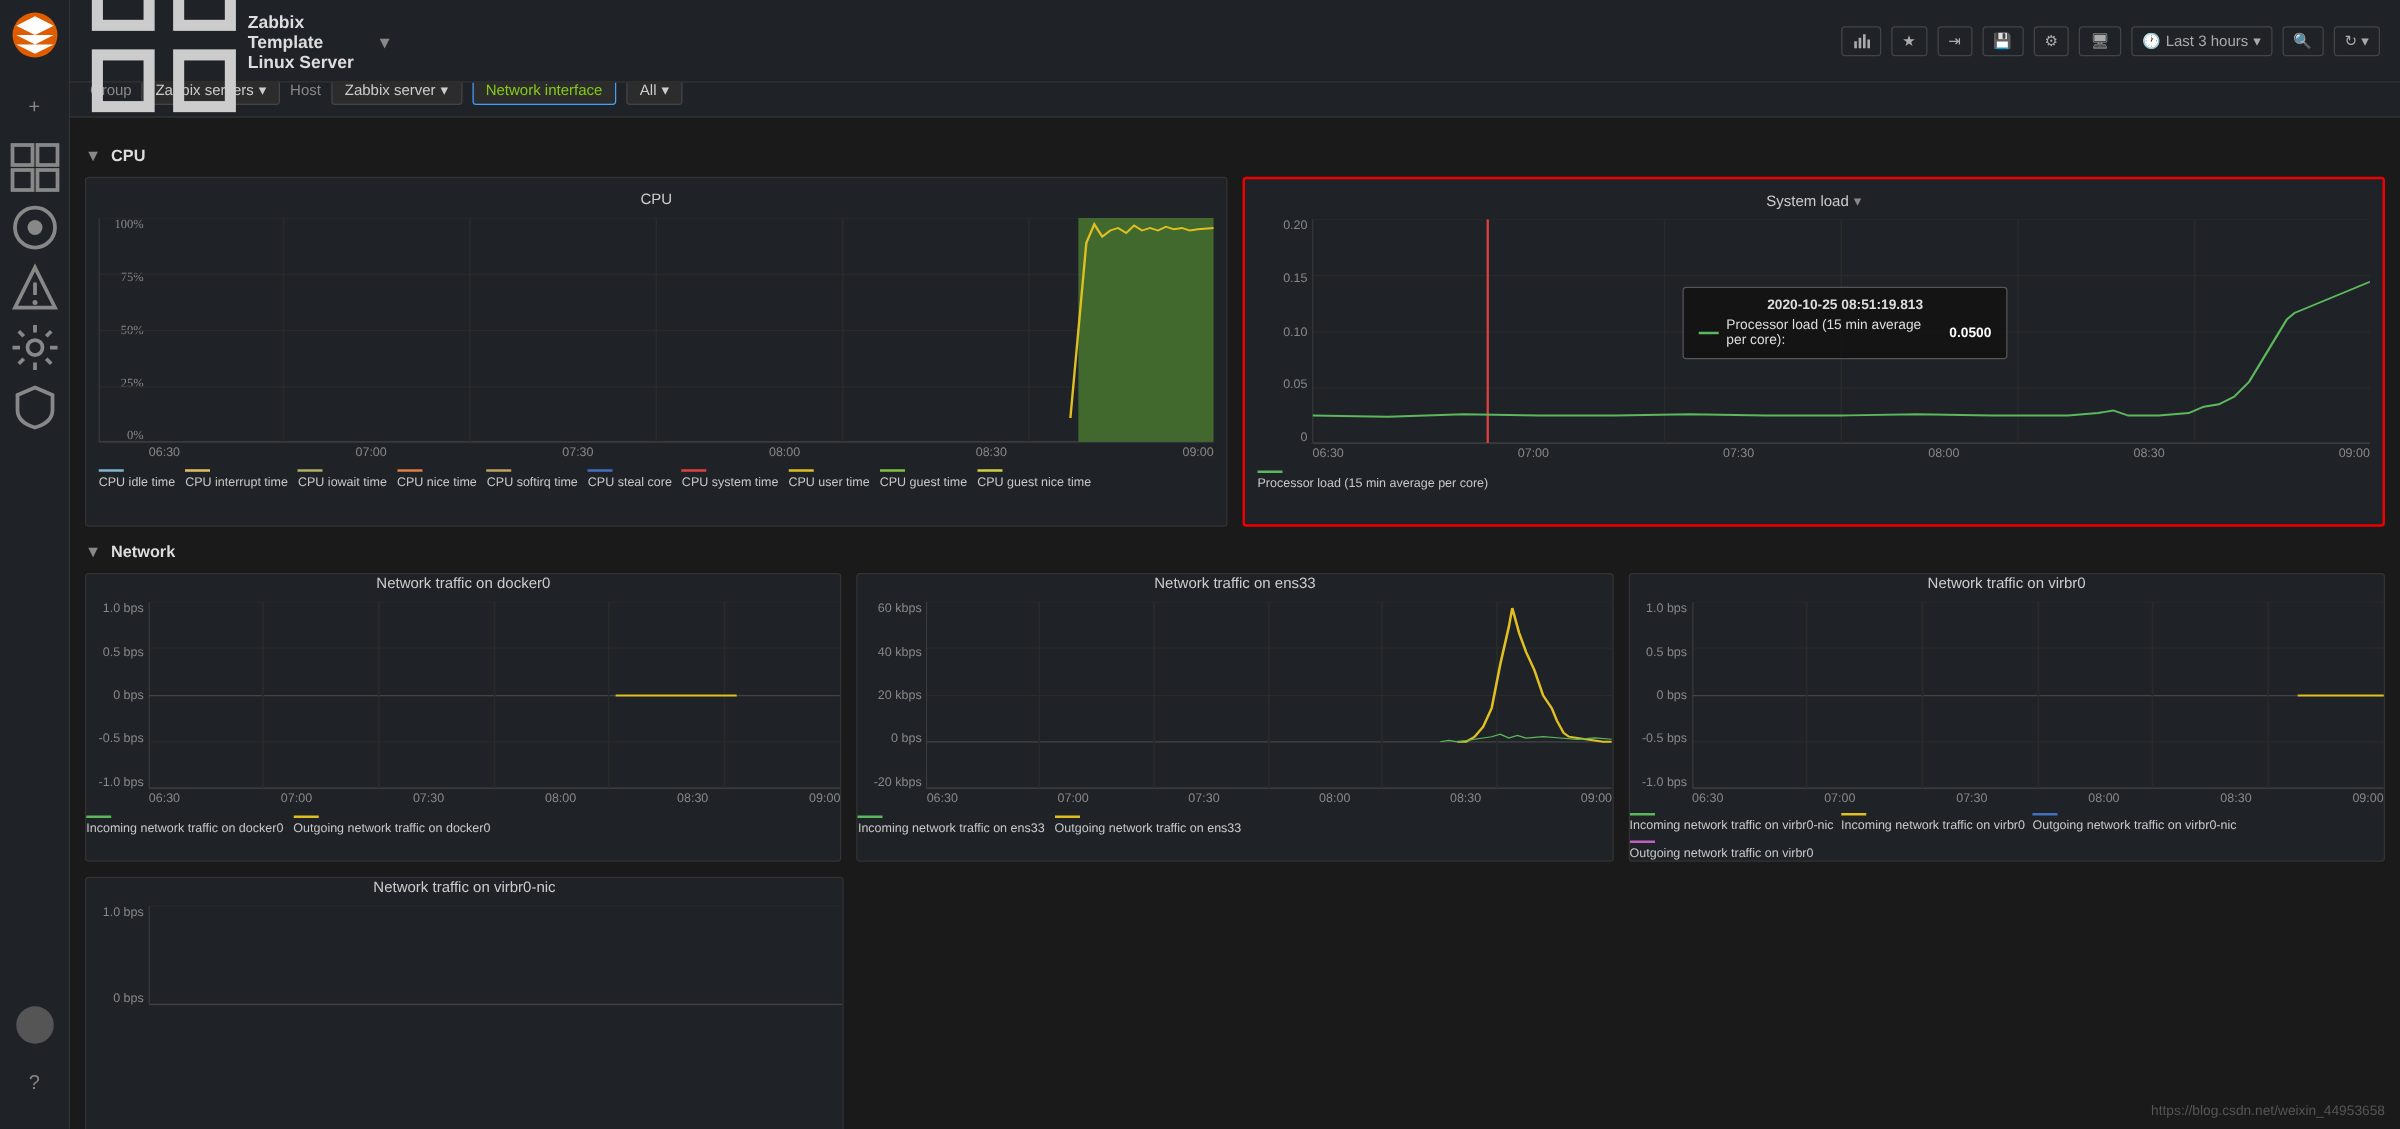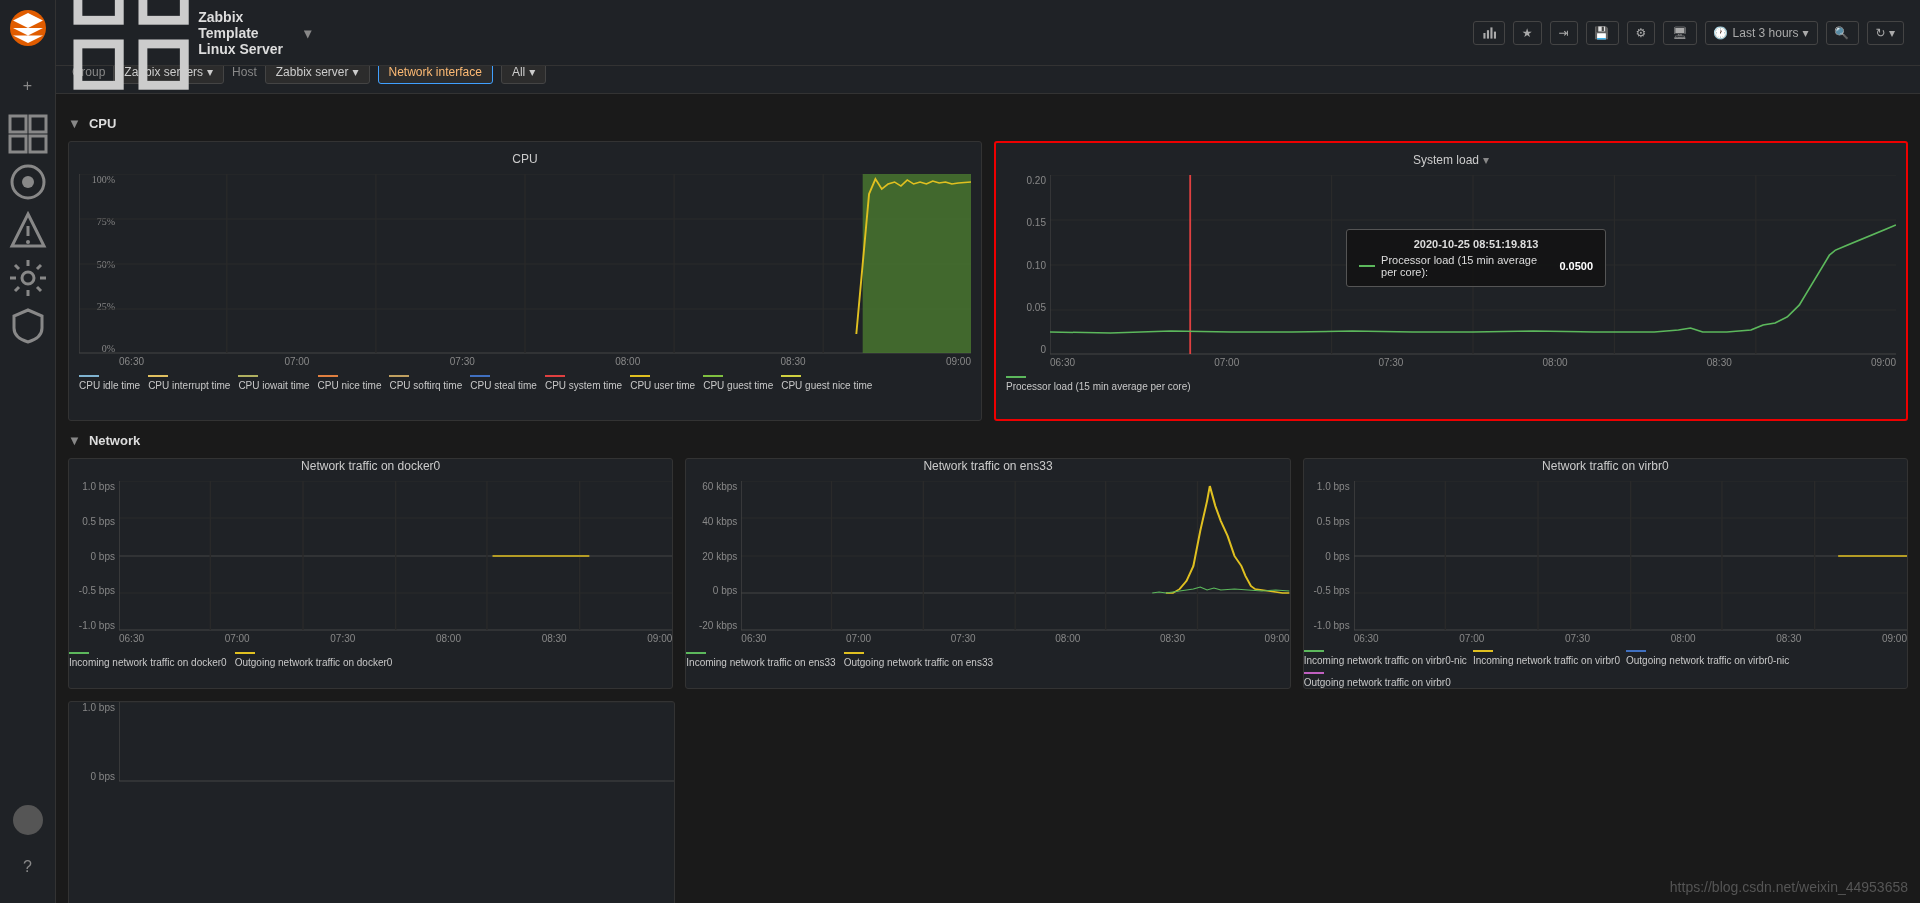--- a/index.html
+++ b/index.html
@@ -27,21 +27,21 @@
     .topbar-btn { background: none; border: 1px solid #444; color: #aaa; padding: 4px 8px; border-radius: 3px; cursor: pointer; font-size: 12px; display: flex; align-items: center; gap: 4px; }
 
     
     .filterbar {
       position: fixed; left: 56px; top: 50px; right: 0; height: 44px;
       background: #1f2226; display: flex; align-items: center; padding: 0 16px; gap: 8px;
       border-bottom: 1px solid #333; z-index: 98;
     }
     .filter-label { color: #888; font-size: 12px; }
     .filter-btn { background: #2c2c2c; border: 1px solid #444; color: #ccc; padding: 4px 10px; border-radius: 3px; cursor: pointer; font-size: 12px; display: flex; align-items: center; gap: 4px; }
-    .filter-btn.active { color: #fdba74; border-color: #40a0ff; }
+    .filter-btn.active { color: #84cc16; border-color: #40a0ff; }
 
     
     .main { position: absolute; left: 56px; top: 94px; right: 0; bottom: 0; overflow-y: auto; padding: 12px; background: #1a1a1a; }
 
     
     .section-header { display: flex; align-items: center; gap: 8px; margin-bottom: 10px; margin-top: 10px; color: #ddd; font-size: 13px; font-weight: bold; }
     .section-chevron { color: #888; cursor: pointer; }
 
     
     .grid-2 { display: grid; grid-template-columns: 1fr 1fr; gap: 12px; margin-bottom: 12px; }
@@ -70,21 +70,21 @@
     .tooltip-title { font-weight: bold; margin-bottom: 4px; text-align: center; }
     .tooltip-row { display: flex; align-items: center; gap: 6px; }
     .tooltip-val { color: #fff; font-weight: bold; margin-left: 4px; }
 
     
     svg { width: 100%; height: 100%; }
 
     
     .chart-panel-sm { background: #1f2226; border: 1px solid #333; border-radius: 3px; min-height: 220px; }
     
-    .url-footer { position: fixed; bottom: 8px; right: 12px; color: #555; font-size: 14px; }
+    .url-footer { position: fixed; bottom: 8px; right: 12px; color: #555; font-size: 11px; }
   </style>
 </head>
 <body>
 
 <div class="sidebar">
   <div class="sidebar-logo">
     <svg viewBox="0 0 24 24" width="22" height="22">
         <path fill="#fff" d="M12 2L2 7l10 5 10-5-10-5zM2 17l10 5 10-5M2 12l10 5 10-5"></path>
       </svg>
   </div>
@@ -249,21 +249,21 @@
         <div class="legend-item">
             <div class="legend-dot" style="background:#e08040;"></div>
             <span>CPU nice time</span>
           </div>
         <div class="legend-item">
             <div class="legend-dot" style="background:#c0a060;"></div>
             <span>CPU softirq time</span>
           </div>
         <div class="legend-item">
             <div class="legend-dot" style="background:#4070c0;"></div>
-            <span>CPU steal time</span>
+            <span>CPU steal core</span>
           </div>
         <div class="legend-item">
             <div class="legend-dot" style="background:#e04040;"></div>
             <span>CPU system time</span>
           </div>
         <div class="legend-item">
             <div class="legend-dot" style="background:#e0c020;"></div>
             <span>CPU user time</span>
           </div>
         <div class="legend-item">
@@ -499,20 +499,23 @@
         <div class="legend-item">
             <div class="legend-dot" style="background:#c060c0;"></div>
             <span>Outgoing network traffic on virbr0</span>
           </div>
       </div>
     </div>
   </div>
 
   <div style="width:33%;margin-bottom:12px;">
     <div class="chart-panel-sm">
+      <div class="chart-title">
+        <span>Network traffic on virbr0-nic</span>
+      </div>
       <div style="display:flex;height:80px;">
         <div style="width:50px;font-size:10px;color:#888;display:flex;flex-direction:column;justify-content:space-between;text-align:right;padding-right:4px;">
           <span>1.0 bps</span>
           <span>0 bps</span>
         </div>
         <div style="flex:1;position:relative;">
           <svg viewBox="0 0 400 80" preserveAspectRatio="none" style="width:100%;height:100%;">
             <line x1="0" y1="0" x2="400" y2="0" stroke="#2a2a2a" stroke-width="1"></line>
             <line x1="0" y1="79" x2="400" y2="79" stroke="#444" stroke-width="1"></line>
             <line x1="0" y1="0" x2="0" y2="79" stroke="#444" stroke-width="1"></line>

